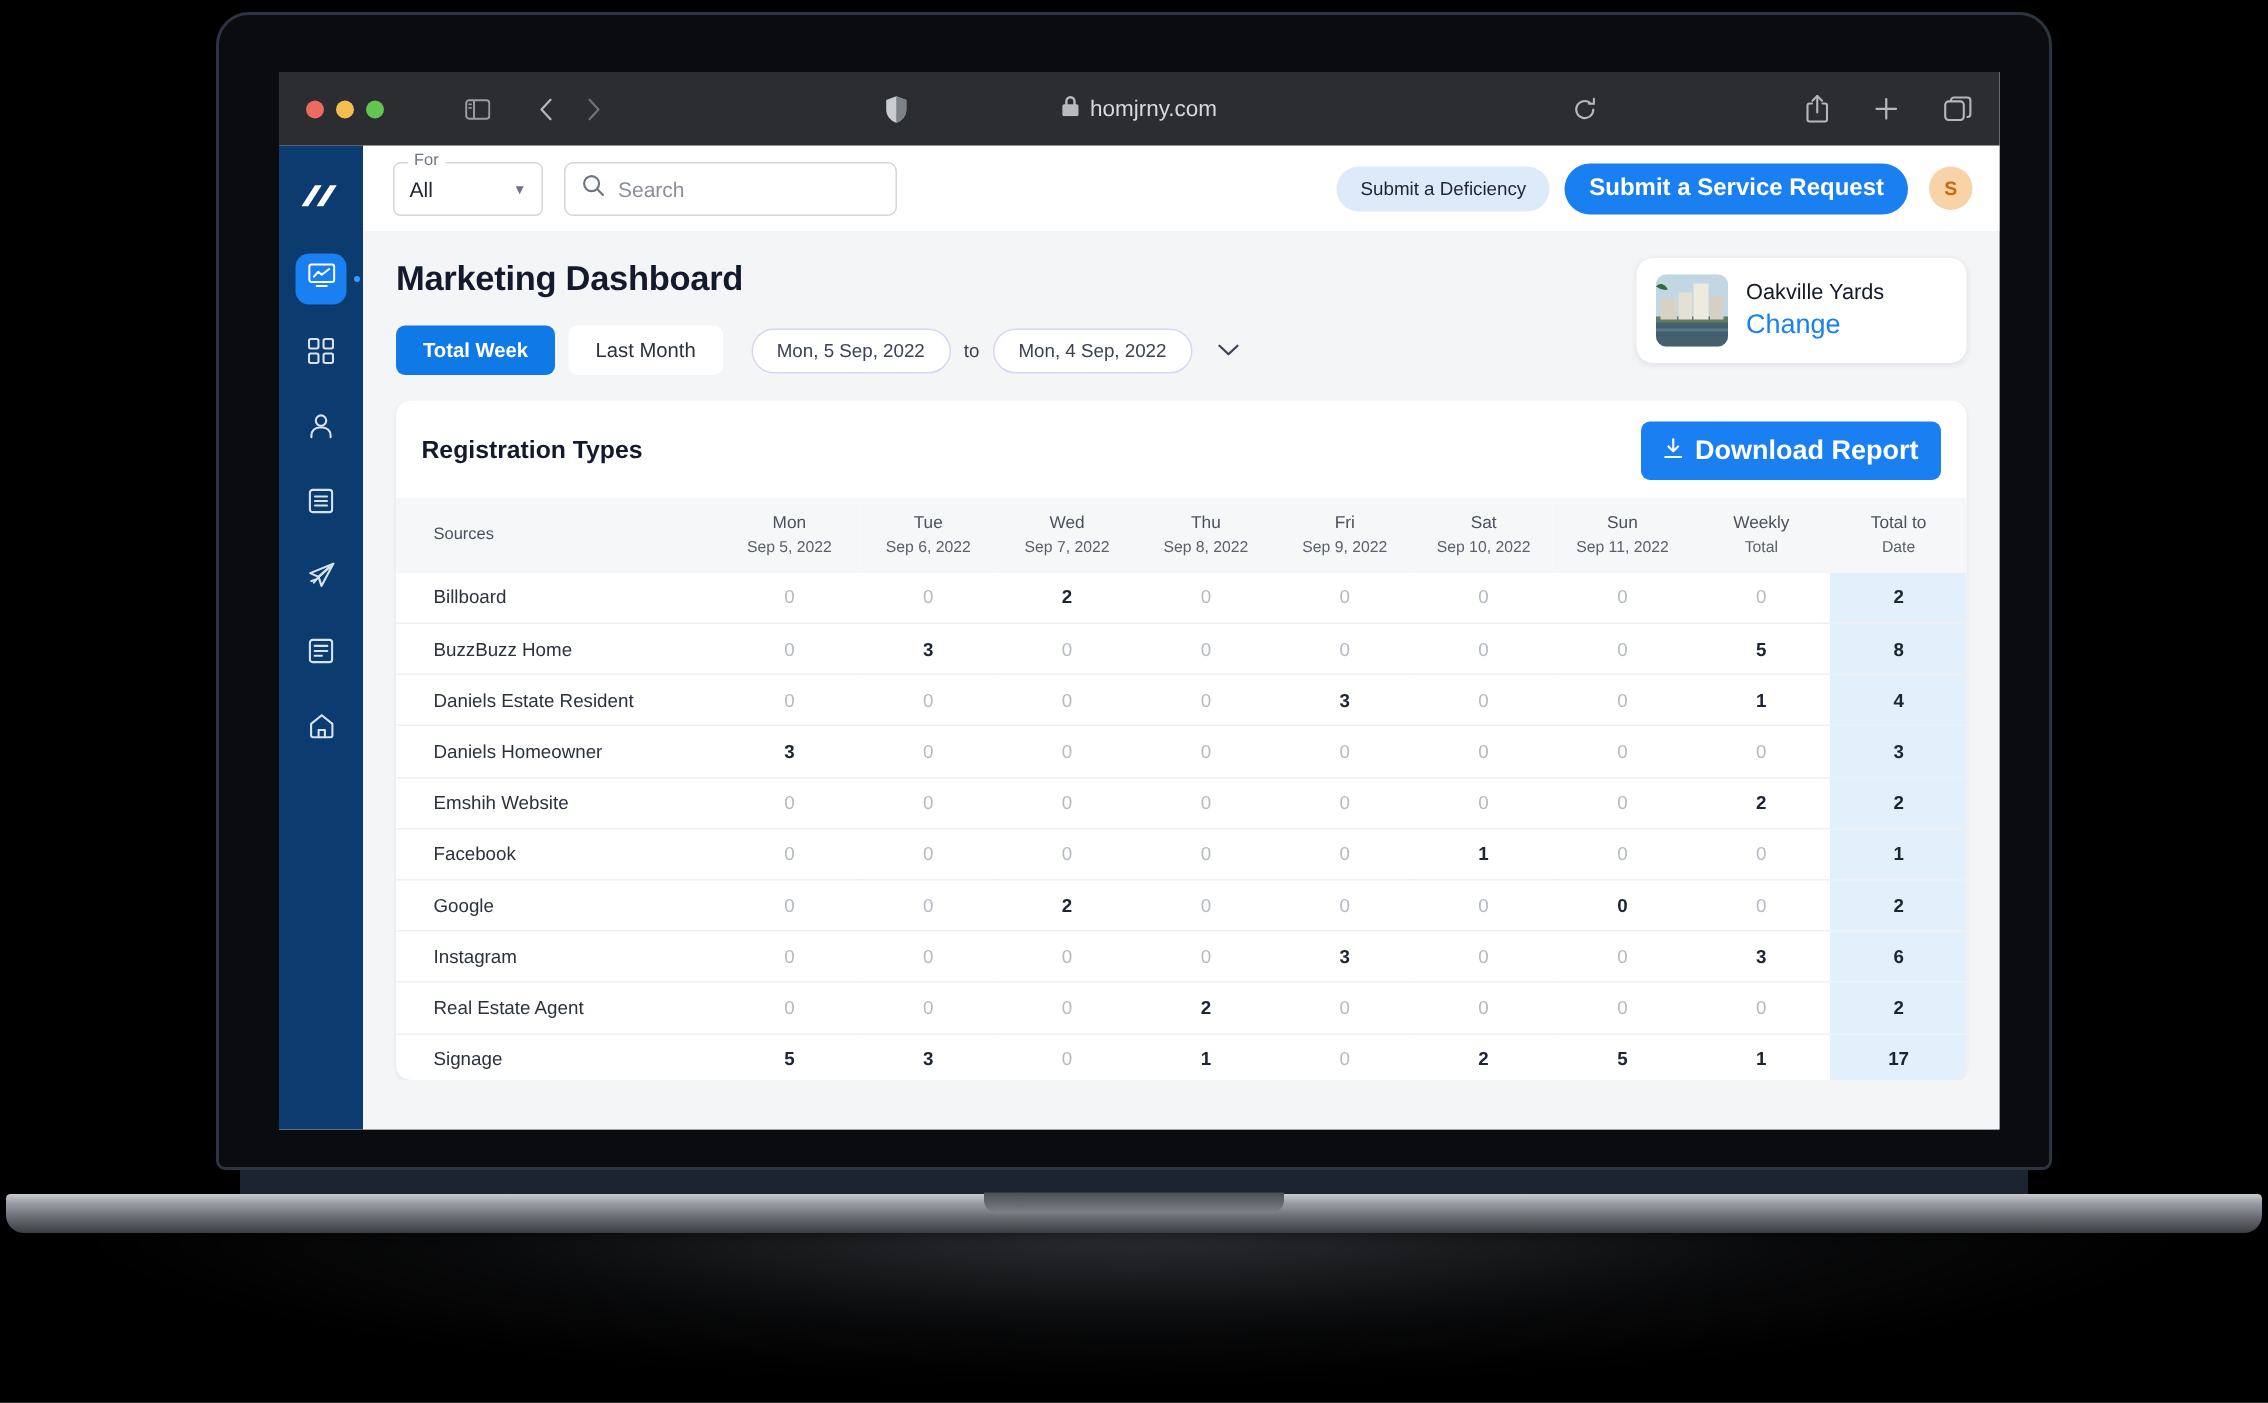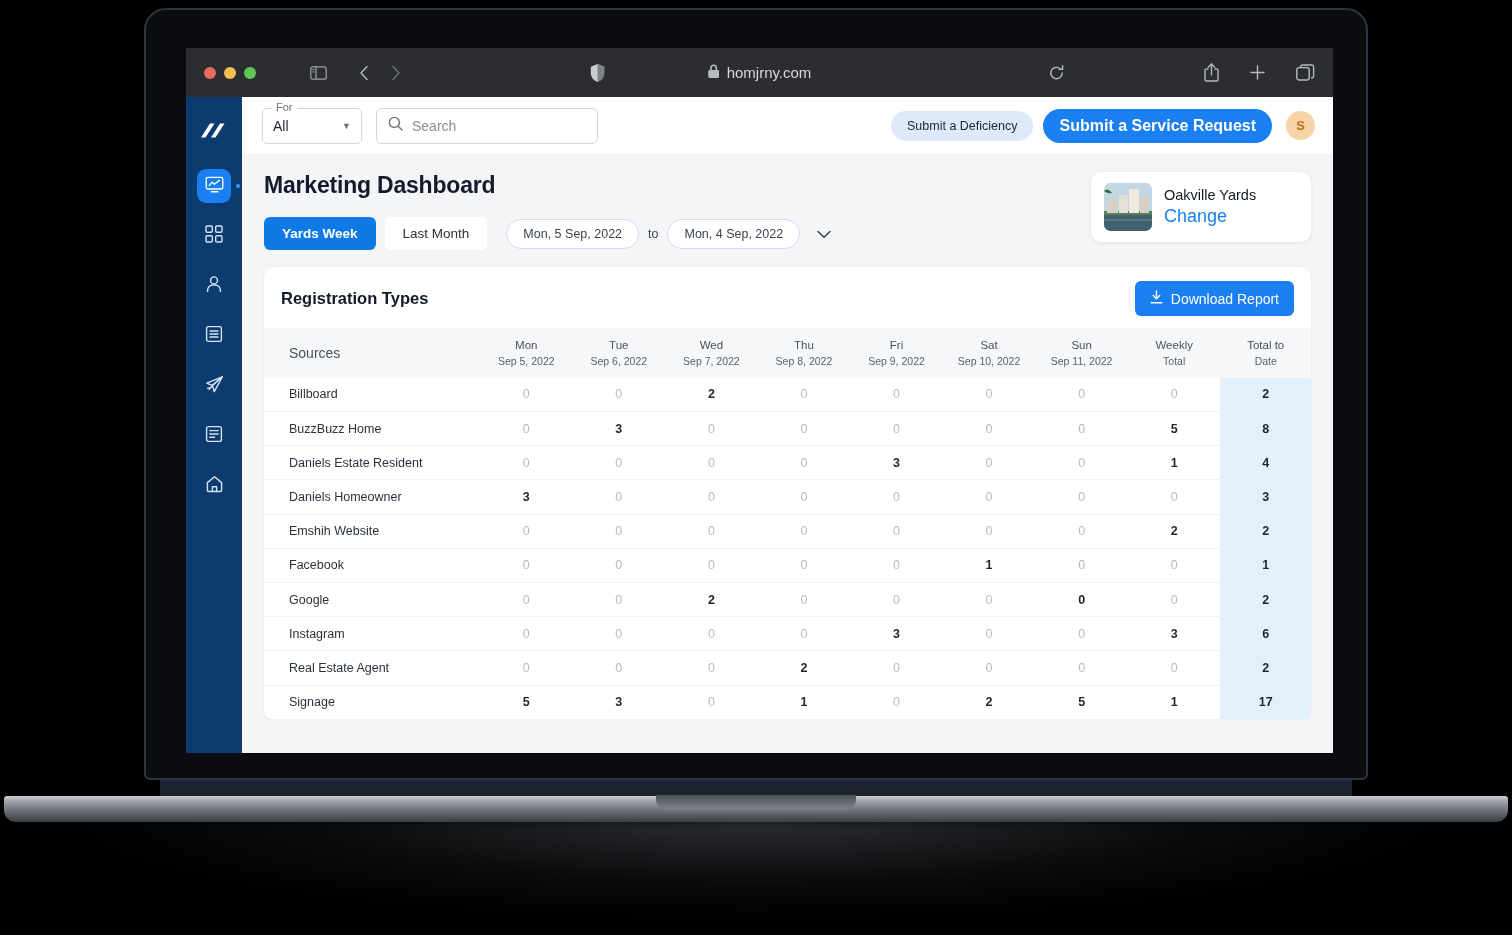--- a/index.html
+++ b/index.html
@@ -175,30 +175,31 @@
   
   .panel {
     background: #fff; border-radius: 10px; margin-top: 17px;
     box-shadow: 0 1px 3px rgba(20,30,55,.07); overflow: hidden;
     height: 453px;
   }
   .panel-head { display: flex; align-items: center; padding: 14px 17px 12px 17px; }
   .panel-title { font-size: 16.5px; font-weight: bold; color: #131a2b; }
   .btn-download {
     margin-left: auto; background: #1a7ff0; color: #fff; border: 0; border-radius: 6px;
-    padding: 9px 15px; font-size: 14px; cursor: pointer; display: flex; align-items: center; gap: 8px;
+    padding: 9px 15px; font-size: 18px; cursor: pointer; display: flex; align-items: center; gap: 8px;
     font-family: "Liberation Sans", sans-serif;
+    font-weight: bold;
   }
   table { width: 100%; border-collapse: collapse; table-layout: fixed; }
   thead tr { background: #f6f7f9; }
   thead th {
     font-weight: normal; font-size: 11.5px; color: #4a505e;
     padding: 9px 6px; text-align: center; line-height: 1.45;
   }
-  thead th.src { text-align: left; padding-left: 25px; font-size: 14px; }
+  thead th.src { text-align: left; padding-left: 25px; font-size: 11px; }
   thead th .dow { display: block; }
   thead th .dt { display: block; font-size: 10.5px; color: #5a606d; }
   tbody td {
     font-size: 12.5px; text-align: center; padding: 9.6px 6px;
     border-bottom: 1px solid #eef0f3; color: #1d2533;
   }
   tbody td.src { text-align: left; padding-left: 25px; color: #2b313d; font-size: 12.5px; }
   td.zero { color: #b5bac3; }
   td.val { font-weight: bold; color: #1d2533; }
   td.ttd { background: #e2f0fb; font-weight: bold; color: #1d2533; }
@@ -400,21 +401,21 @@
           </div>
         </div>
 
         <div class="content" style="position:relative;">
 
           <div class="page-head">
             <div>
               <div class="page-title">Marketing Dashboard</div>
 
               <div class="filters">
-                <button class="seg on">Yards Week</button>
+                <button class="seg on">Total Week</button>
                 <button class="seg off">Last Month</button>
                 <span class="date-pill">Mon, 5 Sep, 2022</span>
                 <span class="date-to">to</span>
                 <span class="date-pill" style="margin-left:0">Mon, 4 Sep, 2022</span>
                 <span class="date-caret">
                   <svg width="14" height="9" viewBox="0 0 14 9" fill="none" stroke="#3b4252" stroke-width="1.5" stroke-linecap="round" stroke-linejoin="round">
                       <polyline points="1,1.5 7,7.2 13,1.5"></polyline>
                     </svg>
                 </span>
               </div>

